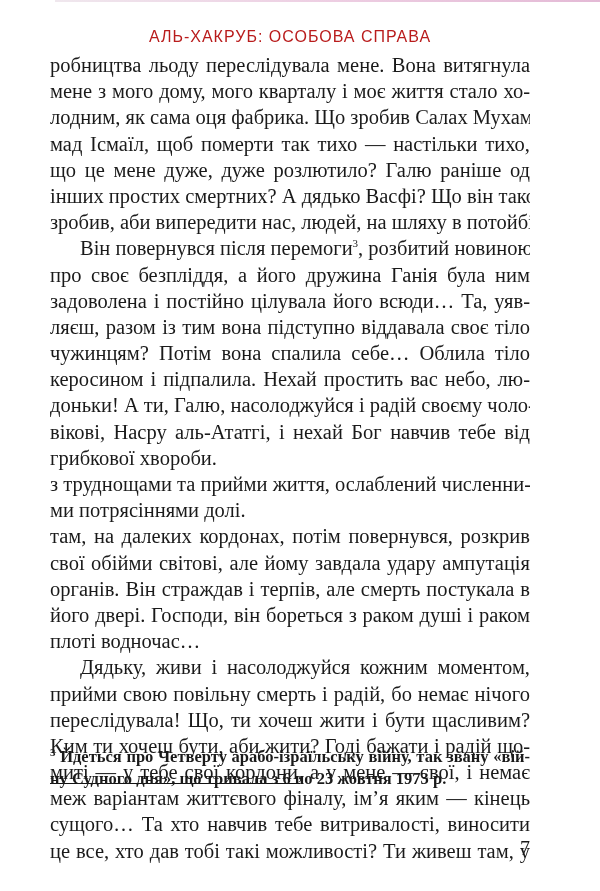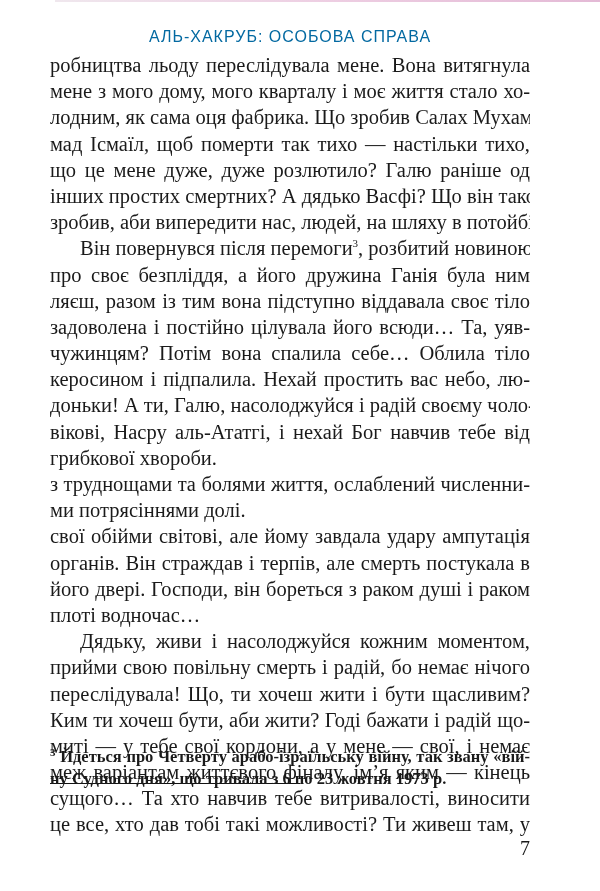--- a/index.html
+++ b/index.html
@@ -8,21 +8,21 @@
       font-family: "Liberation Serif", "DejaVu Serif", serif; color: #1a1a1a;
     }
     .top-edge {
       position: absolute; left: 55px; top: 0; width: 545px; height: 2px;
       background: linear-gradient(90deg, #e9dde6, #e6b9d6 50%, #d89cc4);
       opacity: 0.7;
     }
     .running-head {
       position: absolute; top: 28px; left: 50px; width: 480px; text-align: center;
       font-family: "Liberation Sans", "DejaVu Sans", sans-serif;
-      font-size: 16px; letter-spacing: 1px; color: #0369a1;
+      font-size: 16px; letter-spacing: 1px; color: #b91c1c;
     }
     .text-block {
       position: absolute; left: 50px; top: 52px; width: 480px;
       font-size: 20.5px; line-height: 26.2px;
     }
     .line { display: block; white-space: nowrap; text-align: justify; text-align-last: justify; height: 26.2px; overflow: hidden; }
     .line.last { text-align-last: left; }
     .line.indent { padding-left: 30px; }
     sup { font-size: 11px; line-height: 0; vertical-align: super; }
     .fn-rule {
@@ -49,29 +49,30 @@
 <div class="text-block" id="text-block">
     <span class="line">робництва льоду переслідувала мене. Вона витягнула</span>
     <span class="line">мене з мого дому, мого кварталу і моє життя стало хо-</span>
     <span class="line">лодним, як сама оця фабрика. Що зробив Салах Мухам-</span>
     <span class="line">мад Ісмаїл, щоб померти так тихо — настільки тихо,</span>
     <span class="line">що це мене дуже, дуже розлютило? Галю раніше од</span>
     <span class="line">інших простих смертних? А дядько Васфі? Що він такого</span>
     <span class="line last">зробив, аби випередити нас, людей, на шляху в потойбічне?</span>
     <span class="line indent"><span>Він повернувся після перемоги</span><sup>3</sup><span>, розбитий новиною</span></span>
     <span class="line">про своє безпліддя, а його дружина Ганія була ним</span>
+    <span class="line">задоволена і постійно цілувала його всюди… Та, уяв-</span>
     <span class="line">ляєш, разом із тим вона підступно віддавала своє тіло</span>
-    <span class="line">задоволена і постійно цілувала його всюди… Та, уяв-</span>
     <span class="line">чужинцям? Потім вона спалила себе… Облила тіло</span>
     <span class="line">керосином і підпалила. Нехай простить вас небо, лю-</span>
     <span class="line">доньки! А ти, Галю, насолоджуйся і радій своєму чоло-</span>
     <span class="line">вікові, Насру аль-Ататгі, і нехай Бог навчив тебе від</span>
     <span class="line last">грибкової хвороби.</span>
-    <span class="line">з труднощами та болями життя, ослаблений численни-</span>
+    <span class="line">з труднощами та прийми життя, ослаблений численни-</span>
     <span class="line last">ми потрясіннями долі.</span>
+    <span class="line">там, на далеких кордонах, потім повернувся, розкрив</span>
     <span class="line">свої обійми світові, але йому завдала удару ампутація</span>
     <span class="line">органів. Він страждав і терпів, але смерть постукала в</span>
     <span class="line">його двері. Господи, він бореться з раком душі і раком</span>
     <span class="line last">плоті водночас…</span>
     <span class="line indent">Дядьку, живи і насолоджуйся кожним моментом,</span>
     <span class="line">прийми свою повільну смерть і радій, бо немає нічого</span>
     <span class="line">переслідувала! Що, ти хочеш жити і бути щасливим?</span>
     <span class="line">Ким ти хочеш бути, аби жити? Годі бажати і радій що-</span>
     <span class="line">миті — у тебе свої кордони, а у мене — свої, і немає</span>
     <span class="line">меж варіантам життєвого фіналу, ім’я яким — кінець</span>

